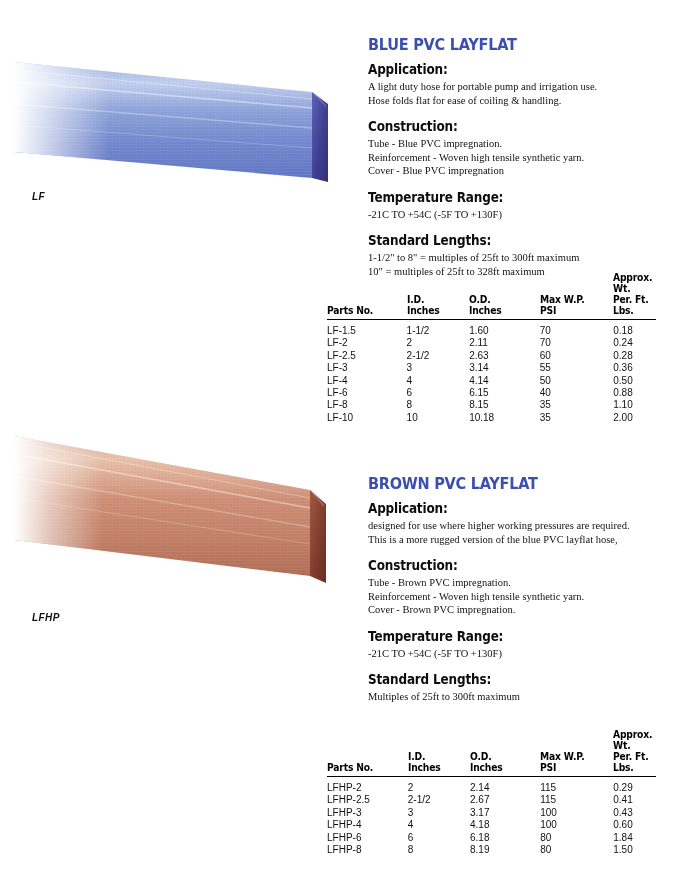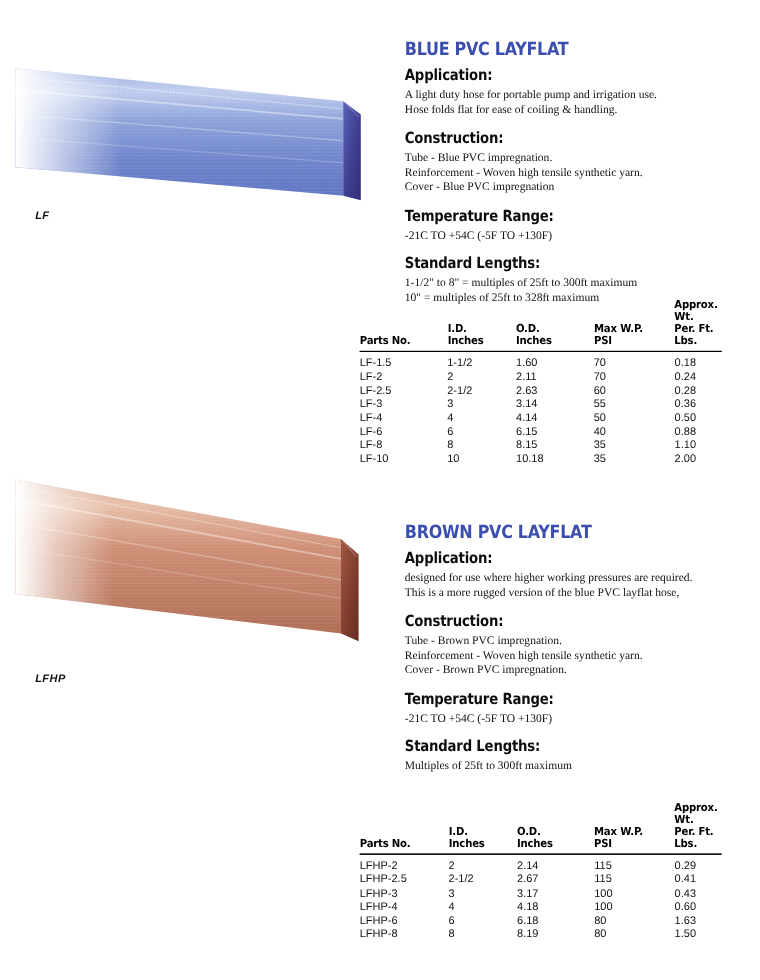--- a/index.html
+++ b/index.html
@@ -378,21 +378,21 @@
           <td class="col-id">4</td>
           <td class="col-od">4.18</td>
           <td class="col-wp">100</td>
           <td class="col-wt">0.60</td>
         </tr>
         <tr>
           <td class="col-part">LFHP-6</td>
           <td class="col-id">6</td>
           <td class="col-od">6.18</td>
           <td class="col-wp">80</td>
-          <td class="col-wt">1.63</td>
+          <td class="col-wt">1.84</td>
         </tr>
         <tr>
           <td class="col-part">LFHP-8</td>
           <td class="col-id">8</td>
           <td class="col-od">8.19</td>
           <td class="col-wp">80</td>
           <td class="col-wt">1.50</td>
         </tr>
       </tbody>
   </table>

